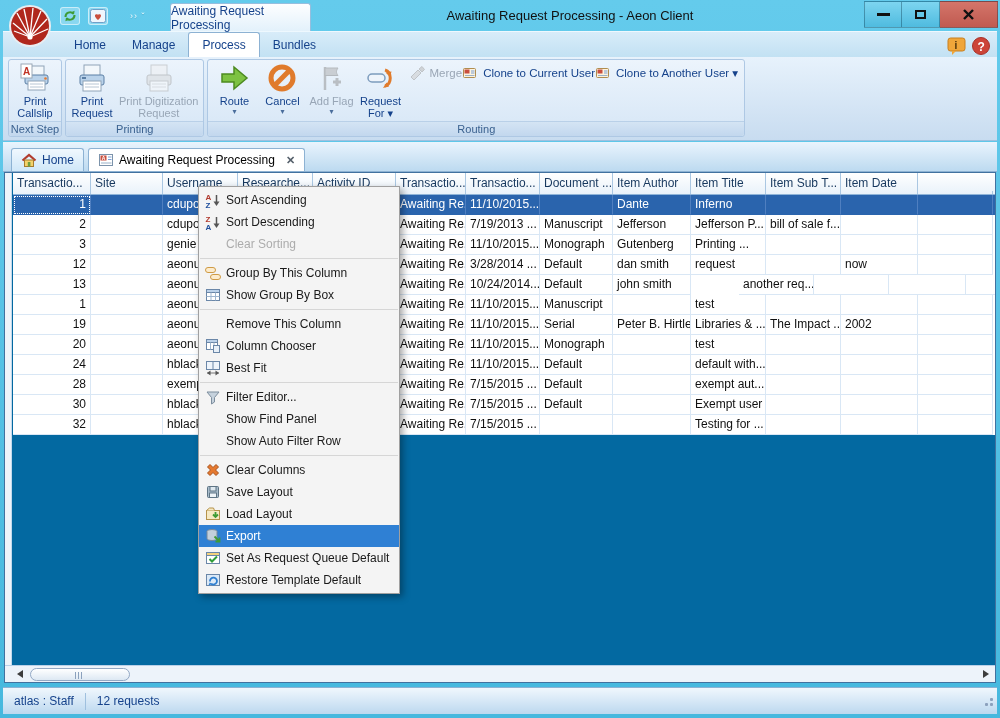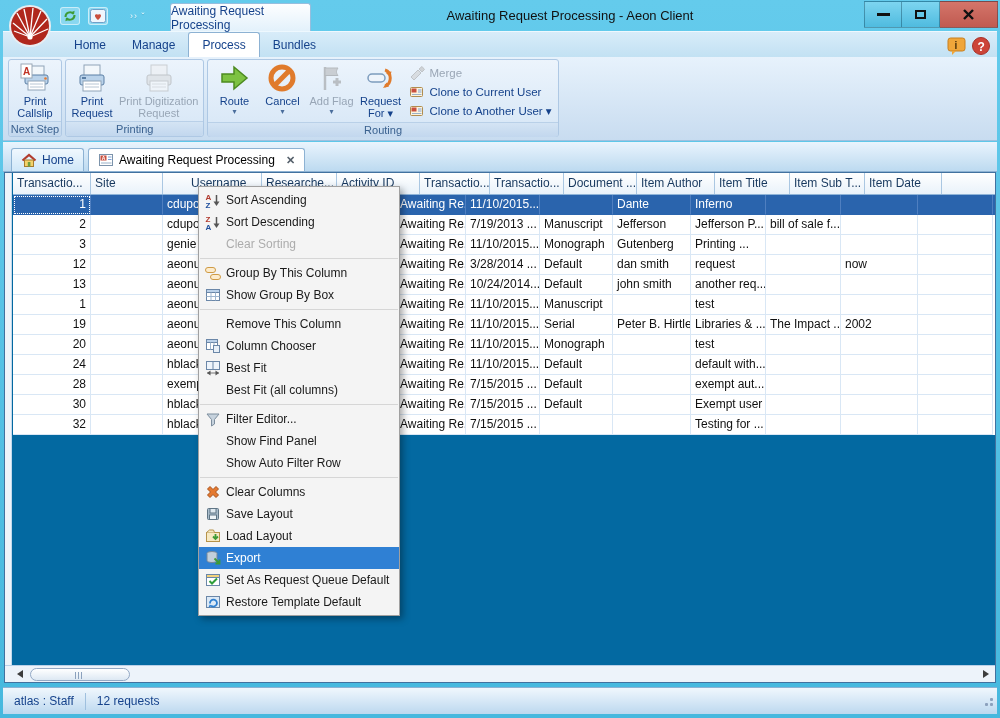--- a/index.html
+++ b/index.html
@@ -46,21 +46,21 @@
     background:linear-gradient(#ecf4fc,#d6e6f6); display:flex; flex-direction:column; height:78px; }
   .rib-body { flex:1; display:flex; align-items:stretch; padding:1px 2px 0 2px; }
   .rib-label { height:15px; background:linear-gradient(#d4e4f4,#c2d7ee); border-top:1px solid #b9d0e8;
     border-radius:0 0 3px 3px; color:#3a618f; font-size:11px; text-align:center; line-height:14px; }
   .rib-btn { min-width:48px; padding:1px 3px; display:flex; flex-direction:column; align-items:center;
     font-size:11px; color:#15428b; text-align:center; line-height:12px; border-radius:3px; }
   .rib-btn .bicon { width:32px; height:32px; margin-bottom:1px; }
   .rib-btn.disabled { color:#98a6b6; }
   .rib-btn.disabled .bicon { opacity:.5; filter:grayscale(1); }
   .rib-arrow { font-size:8px; color:#4a6d9b; line-height:9px; }
-  .rib-smallcol { display:flex; flex-direction:column; justify-content:space-between; padding:2px 4px; }
+  .rib-smallcol { display:flex; flex-direction:row; justify-content:space-between; padding:2px 4px; }
   .rib-small { height:19px; display:flex; align-items:center; gap:5px; font-size:11.5px; color:#15428b; }
   .rib-small.disabled { color:#9aa6b5; }
   .rib-small.disabled .sicon { opacity:.55; filter:grayscale(1); }
   .sicon { width:16px; height:16px; display:inline-flex; }
   
   .docbar { position:absolute; top:142px; left:3px; right:3px; height:30px;
     background:linear-gradient(#e9f4fd,#bddaf0); border-bottom:1px solid #8db2d3;
     display:flex; align-items:flex-end; padding-left:8px; }
   .doc-tab { height:23px; display:flex; align-items:center; gap:5px; padding:0 9px;
     border:1px solid #8db2d3; border-bottom:none; border-radius:3px 3px 0 0;
@@ -355,21 +355,21 @@
       <span>Awaiting Request Processing</span>
       <span class="doc-close">✕</span>
     </div>
   </div>
 
 <div class="gridpanel">
   <div class="indicator"></div>
   <div class="gheader" id="gheader">
       <div class="gh-cell" style="width: 78px;">Transactio...</div>
       <div class="gh-cell" style="width: 72px;">Site</div>
-      <div class="gh-cell" style="width: 75px; margin-left: 24px;">Username</div>
+      <div class="gh-cell" style="width: 75px;">Username</div>
       <div class="gh-cell" style="width: 75px;">Researche...</div>
       <div class="gh-cell" style="width: 83px;">Activity ID</div>
       <div class="gh-cell" style="width: 70px;">Transactio...</div>
       <div class="gh-cell" style="width: 74px;">Transactio...</div>
       <div class="gh-cell" style="width: 73px;">Document ...</div>
       <div class="gh-cell" style="width: 78px;">Item Author</div>
       <div class="gh-cell" style="width: 75px;">Item Title</div>
       <div class="gh-cell" style="width: 75px;">Item Sub T...</div>
       <div class="gh-cell" style="width: 77px;">Item Date</div>
       <div class="gh-cell" style="width: 75px; margin-top: 18px;">Item Edition</div>
@@ -438,21 +438,21 @@
       <div class="grow">
         <div class="gcell num" style="width: 78px;">13</div>
         <div class="gcell" style="width: 72px;"></div>
         <div class="gcell" style="width: 75px;">aeonus</div>
         <div class="gcell" style="width: 75px;"></div>
         <div class="gcell" style="width: 83px;"></div>
         <div class="gcell" style="width: 70px;">Awaiting Re...</div>
         <div class="gcell" style="width: 74px;">10/24/2014...</div>
         <div class="gcell" style="width: 73px;">Default</div>
         <div class="gcell" style="width: 78px;">john smith</div>
-        <div class="gcell" style="width: 75px;">another req...</div>
+        <div class="gcell" style="width: 75px; margin-left: 48px;">another req...</div>
         <div class="gcell" style="width: 75px;"></div>
         <div class="gcell" style="width: 77px;"></div>
         <div class="gcell" style="width: 75px;"></div>
       </div>
       <div class="grow">
         <div class="gcell num" style="width: 78px;">1</div>
         <div class="gcell" style="width: 72px;"></div>
         <div class="gcell" style="width: 75px;">aeonus</div>
         <div class="gcell" style="width: 75px;"></div>
         <div class="gcell" style="width: 83px;"></div>
@@ -638,24 +638,20 @@
       <span class="mi-ic">
         <svg width="16" height="16" viewBox="0 0 16 16">
           <rect x="1.5" y="1.5" width="13" height="8" fill="#eef4fb" stroke="#6b87a8"></rect>
           <line x1="8" y1="1.5" x2="8" y2="9.5" stroke="#6b87a8"></line>
           <line x1="2" y1="13" x2="14" y2="13" stroke="#777"></line>
           <path d="M5.5 10.5 L2 13 L5.5 15.5 z" fill="#555"></path>
           <path d="M10.5 10.5 L14 13 L10.5 15.5 z" fill="#555"></path>
         </svg>
       </span>
       <span>Best Fit</span>
-    </div>
-    <div class="mi">
-      <span class="mi-ic"></span>
-      <span>Best Fit (all columns)</span>
     </div>
     <div class="mi-sep"></div>
     <div class="mi">
       <span class="mi-ic">
         <svg width="16" height="16" viewBox="0 0 16 16">
           <path d="M2 3 h12 l-4.5 5.5 v4.5 l-3 2 v-6.5 z" fill="#c6d2dd" stroke="#7d8e9e"></path>
         </svg>
       </span>
       <span>Filter Editor...</span>
     </div>

